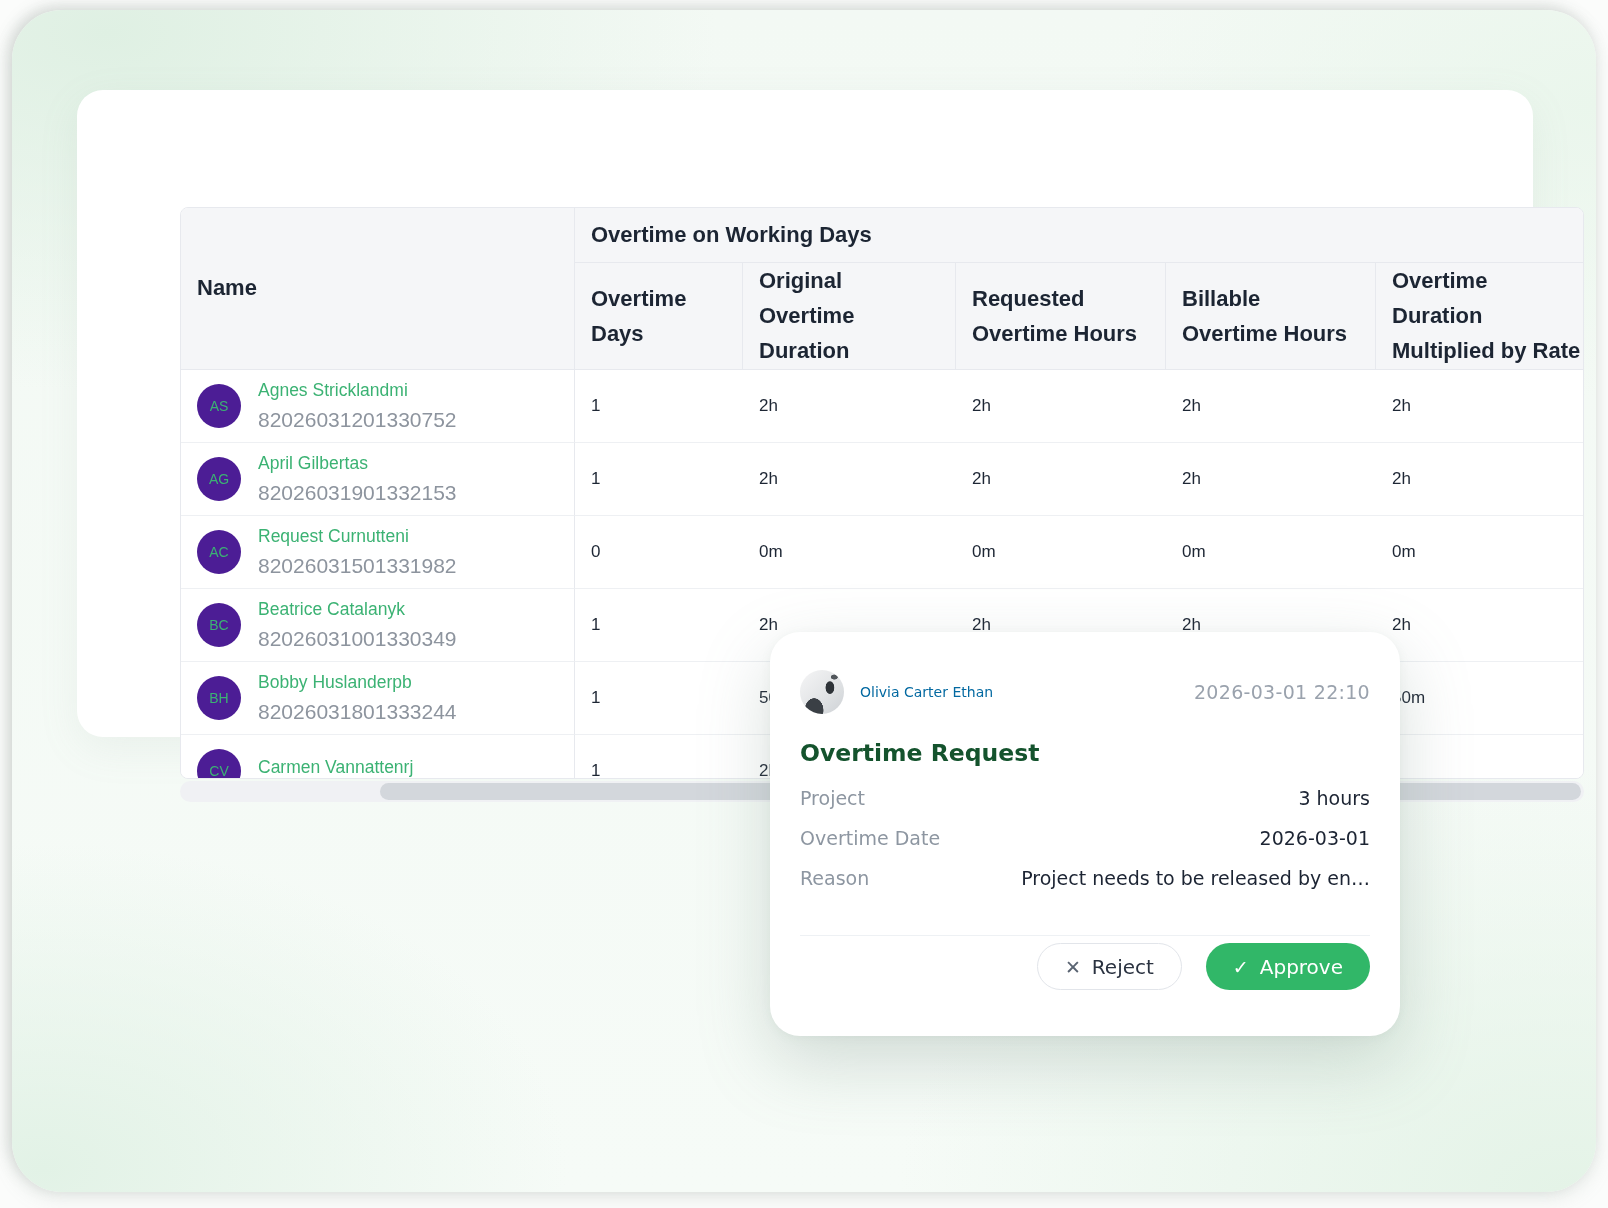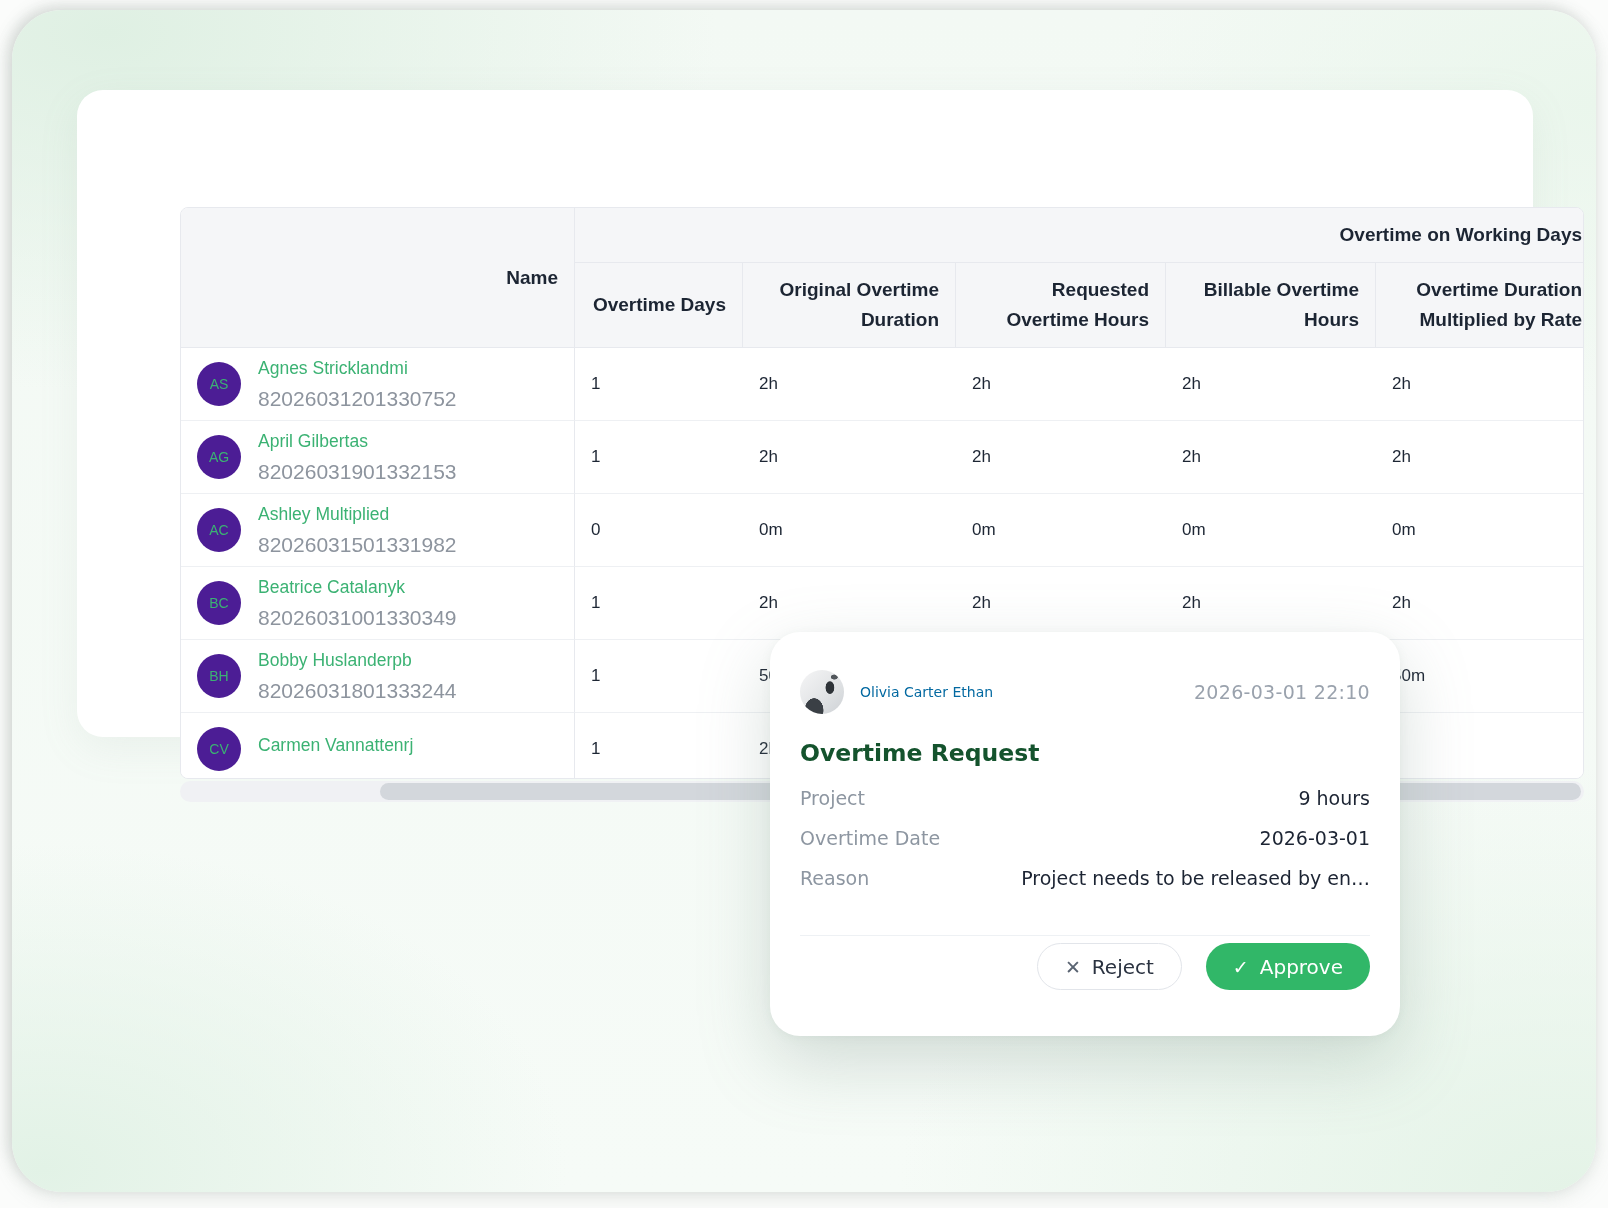--- a/index.html
+++ b/index.html
@@ -27,22 +27,22 @@
     box-shadow: 0 12px 40px rgba(140,160,150,.10);
   }
   .table-clip {
     position: absolute; left: 103px; top: 117px; width: 1404px; height: 572px;
     overflow: hidden; border: 1px solid #e7e9ee; border-radius: 8px;
     background: #fff;
   }
   table.ot { border-collapse: separate; border-spacing: 0; table-layout: fixed; width: 1417px; }
   th, td { vertical-align: middle; }
   th {
-    background: #f5f6f8; color: #1c2533; font-size: 19px; font-weight: 700;
-    text-align: right; padding: 0 16px;
+    background: #f5f6f8; color: #1c2533; font-size: 22px; font-weight: 700;
+    text-align: left; padding: 0 16px;
   }
   th.group-h { height: 55px; border-bottom: 1px solid #e7e9ee; font-weight: 700; }
   th.name-h  { border-right: 1px solid #e7e9ee; border-bottom: 1px solid #e7e9ee; }
   th.sub     { height: 85px; border-right: 1px solid #e7e9ee; border-bottom: 1px solid #e7e9ee; line-height: 1.6; }
   th.sub:last-child { border-right: none; }
   td { background: #fff; border-bottom: 1px solid #eef0f3; height: 73px; }
   td.name-c { border-right: 1px solid #e7e9ee; padding: 0 16px; }
   td.val { padding: 0 16px; font-size: 17px; color: #1d2634; }
   .emp { display: flex; align-items: center; }
   .avatar-chip {
@@ -158,21 +158,21 @@
             <td class="val">2h</td>
             <td class="val">2h</td>
             <td class="val">2h</td>
             <td class="val">2h</td>
           </tr>
           <tr>
             <td class="name-c">
               <div class="emp">
                 <div class="avatar-chip">AC</div>
                 <div>
-                  <div class="emp-name">Ashley Multiplied</div>
+                  <div class="emp-name">Request Curnutteni</div>
                   <div class="emp-id">82026031501331982</div>
                 </div>
               </div>
             </td>
             <td class="val">0</td>
             <td class="val">0m</td>
             <td class="val">0m</td>
             <td class="val">0m</td>
             <td class="val">0m</td>
           </tr>
@@ -235,21 +235,21 @@
   <div class="card">
     <div class="card-head">
       <div class="photo"></div>
       <div class="req-name">Olivia Carter Ethan</div>
       <div class="req-time">2026-03-01 22:10</div>
     </div>
     <div class="req-title">Overtime Request</div>
     <div class="fields">
       <div class="frow">
         <span class="flabel">Project</span>
-        <span class="fvalue">9 hours</span>
+        <span class="fvalue">3 hours</span>
       </div>
       <div class="frow">
         <span class="flabel">Overtime Date</span>
         <span class="fvalue">2026-03-01</span>
       </div>
       <div class="frow">
         <span class="flabel">Reason</span>
         <span class="fvalue">Project needs to be released by en…</span>
       </div>
     </div>

